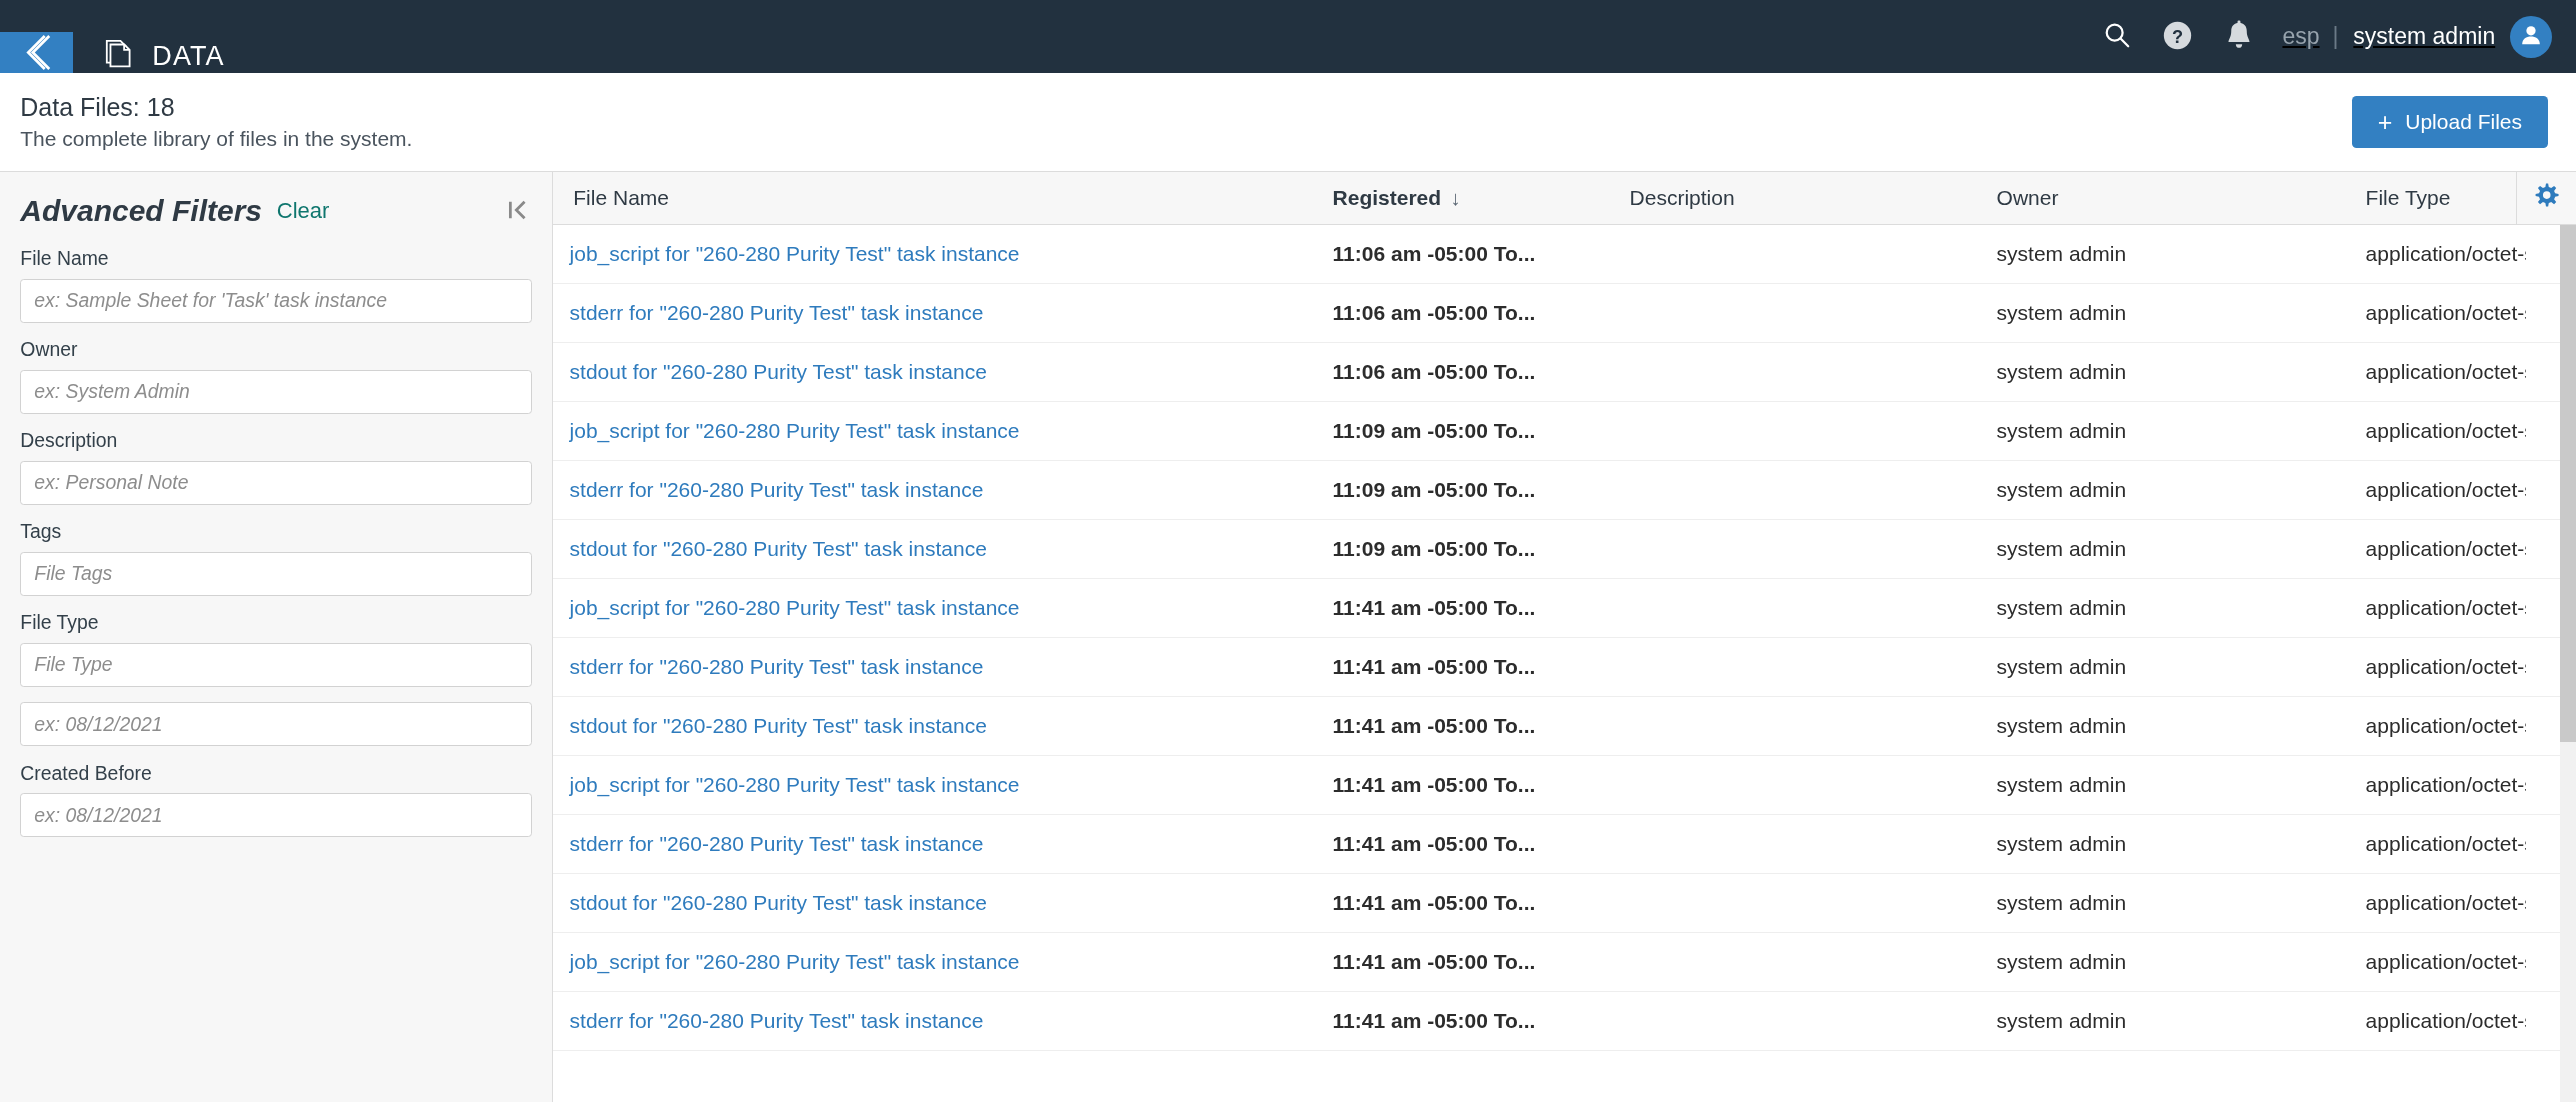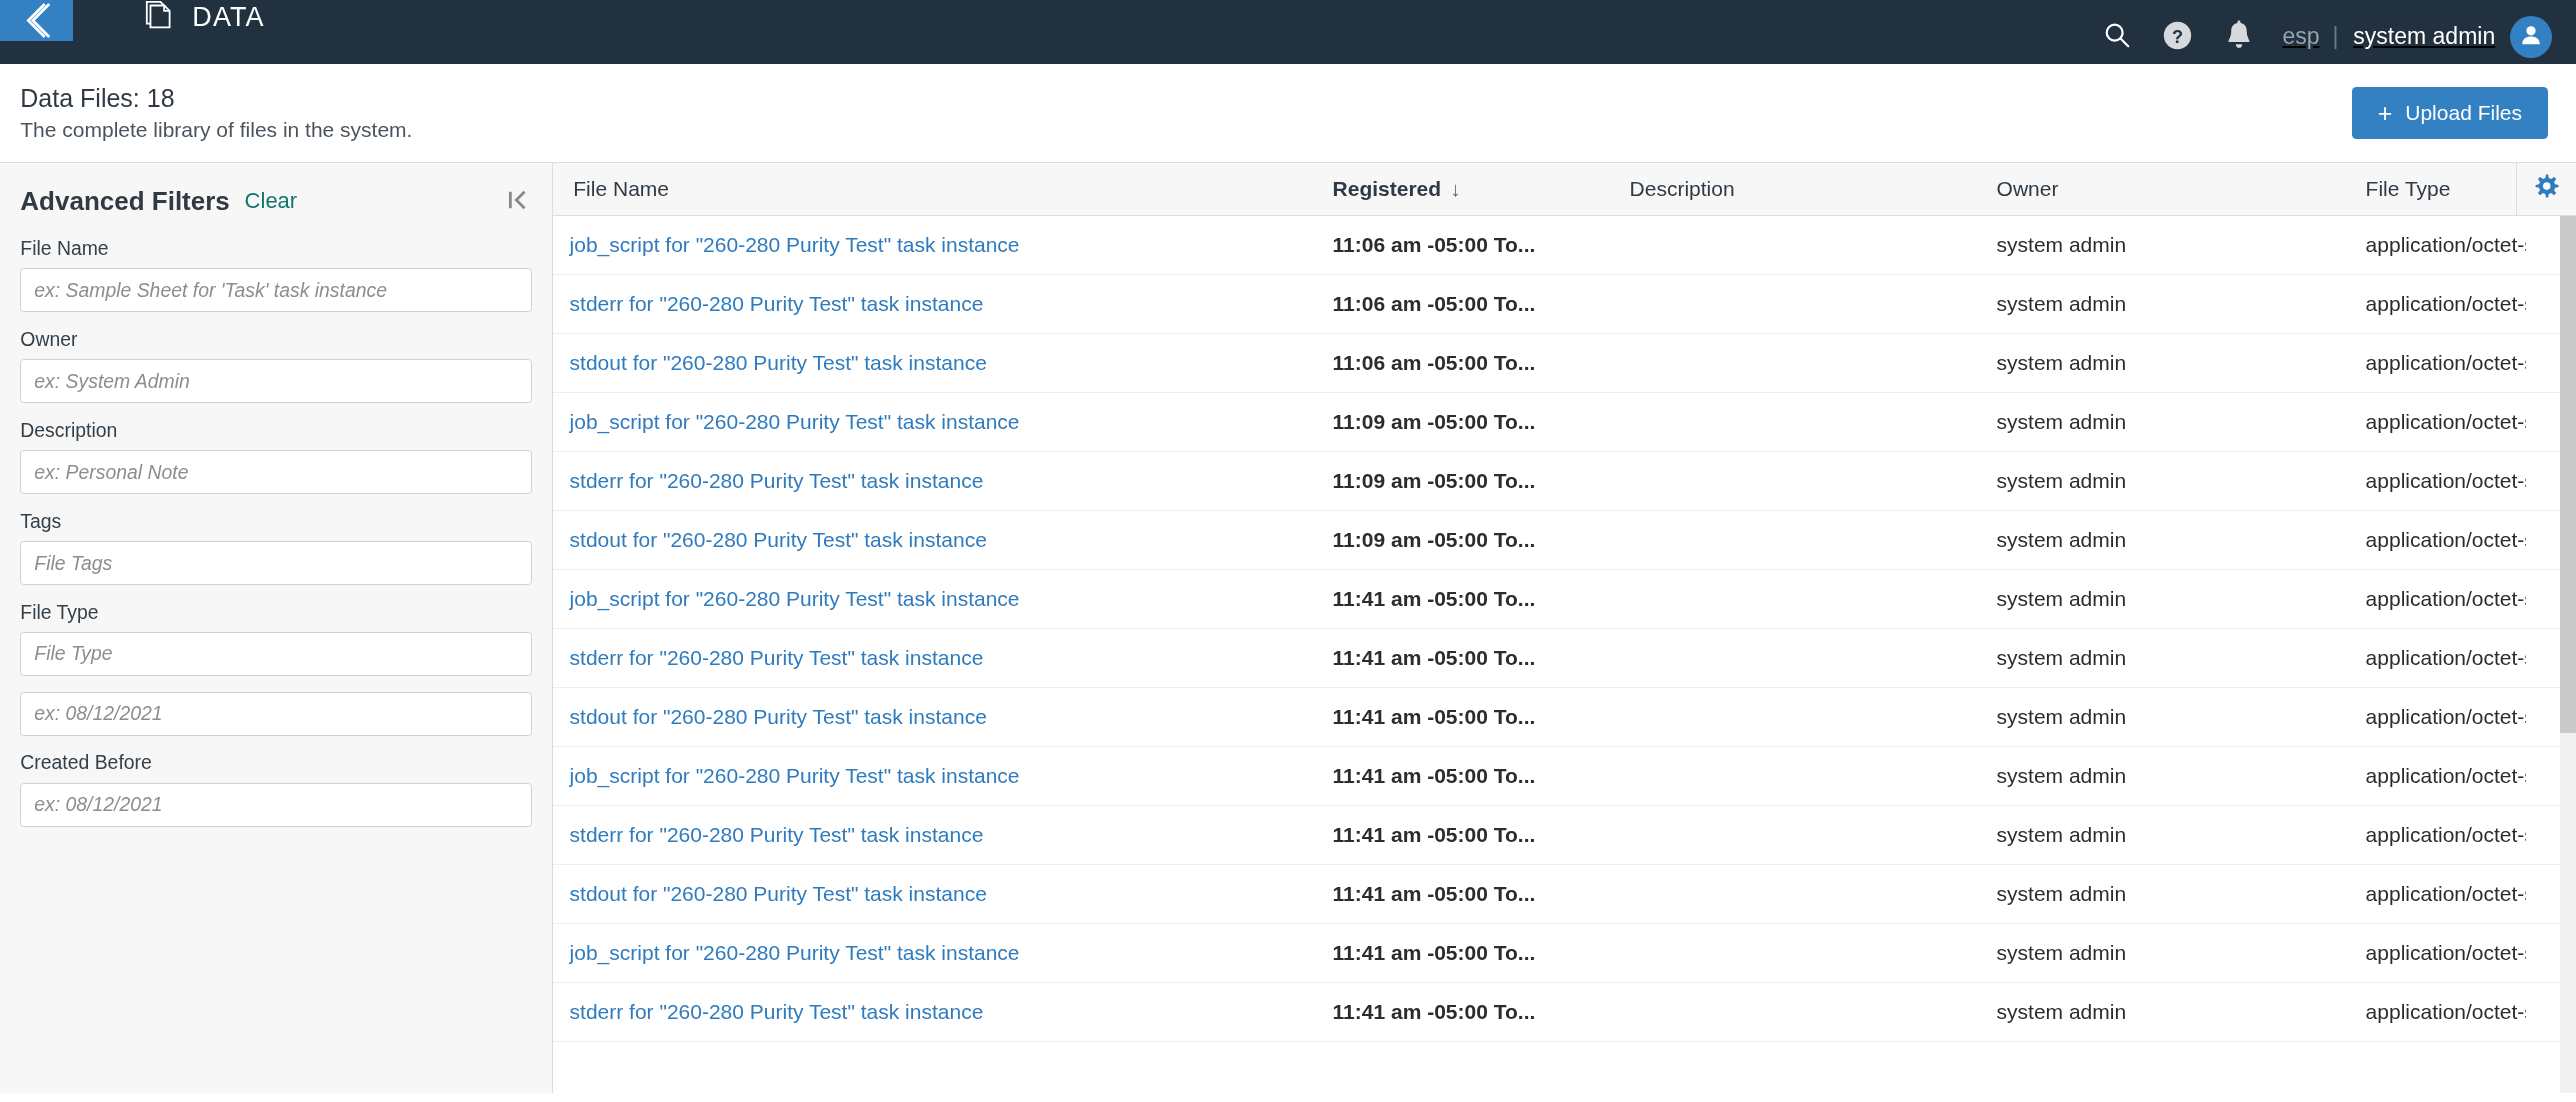--- a/index.html
+++ b/index.html
@@ -6,26 +6,25 @@
   * { box-sizing: border-box; margin: 0; padding: 0; }
   html, body {
     width: 2576px; height: 1102px;
     font-family: "Liberation Sans", sans-serif;
     background: #ffffff;
     overflow: hidden;
   }
 
   
   .topnav {
-    height: 64px;
+    height: 73px;
     background: #22313f;
     display: flex;
-    align-items: flex-start;
+    align-items: flex-end;
     position: relative;
-    gap: 40px;
   }
   .nav-back {
     width: 73px;
     background: #3380c2;
     display: flex;
     align-items: center;
     justify-content: center;
     cursor: pointer;
     flex: 0 0 73px;
   }
@@ -135,23 +134,24 @@
     padding: 0 20.3px;
     overflow: hidden;
   }
   .filters-head {
     display: flex;
     align-items: center;
     padding-top: 22px;
     padding-bottom: 3.7px;
   }
   .filters-title {
-    font-size: 26px;
+    font-size: 30px;
     color: #2f3a44;
     font-weight: 700;
+    font-style: italic;
   }
   .filters-clear {
     font-size: 22px;
     color: #0f766e;
     margin-left: 14.8px;
     cursor: pointer;
   }
   .filters-head-spacer { flex: 1 1 auto; }
   .collapse-btn { cursor: pointer; display:flex; align-items:center; padding: 3.7px; }
   .field { margin-top: 15.7px; }

